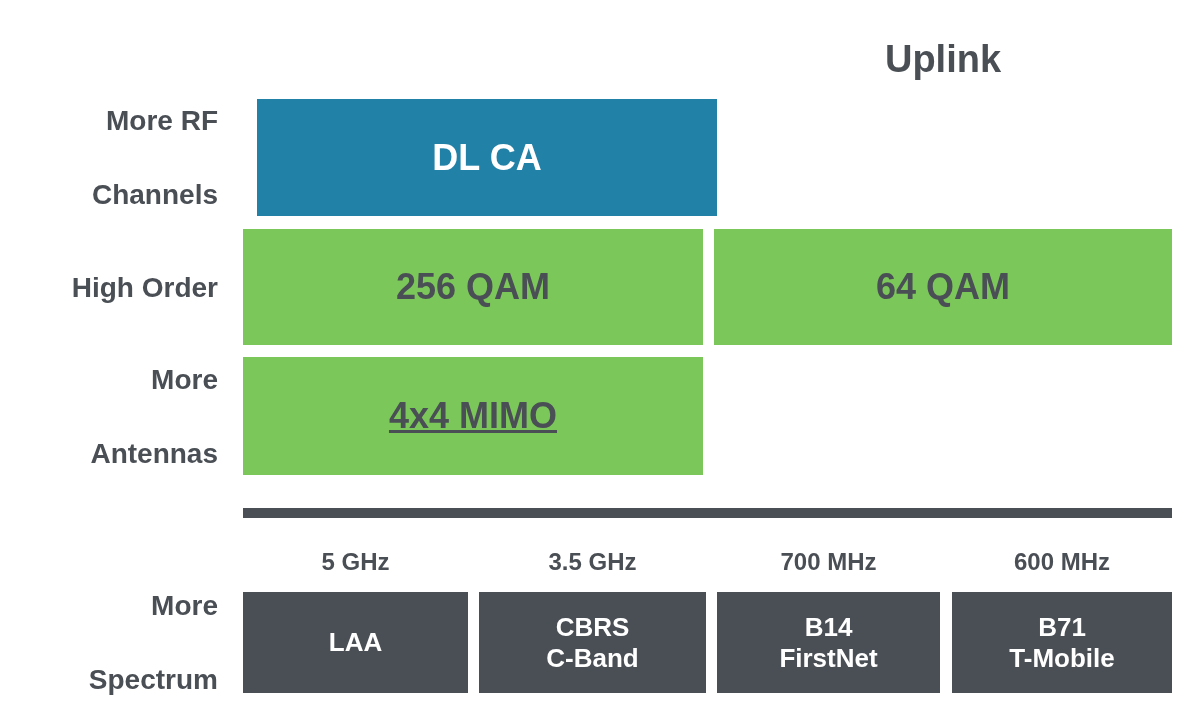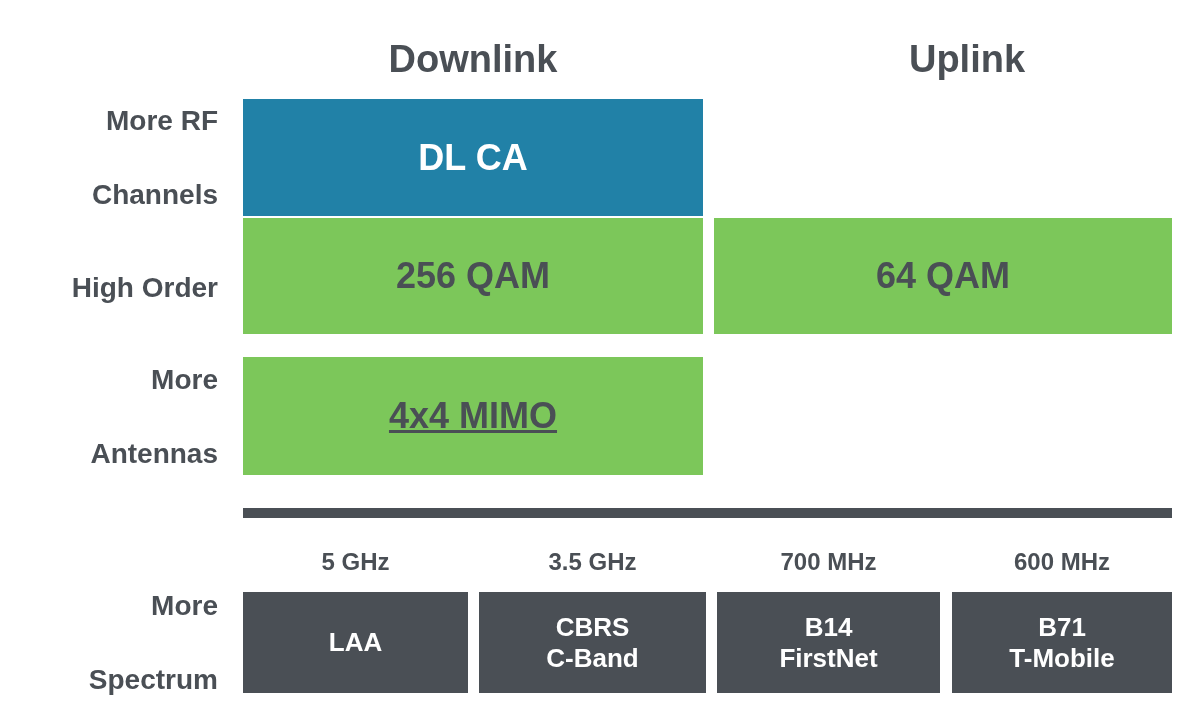--- a/index.html
+++ b/index.html
@@ -17,21 +17,21 @@
     position: absolute;
     top: 30px;
     height: 58px;
     display: flex;
     align-items: center;
     justify-content: center;
     font-size: 38px;
     color: var(--dark, #4A4F55);
   }
   .col-header.dl { left: 243px; width: 460px; }
-  .col-header.ul { left: 738px; width: 458px; }
+  .col-header.ul { left: 714px; width: 458px; }
   .row-label {
     position: absolute;
     left: 0;
     width: 218px;
     display: flex;
     flex-direction: column;
     align-items: flex-end;
     justify-content: center;
     text-align: right;
     font-size: 28px;
@@ -47,22 +47,22 @@
     position: absolute;
     display: flex;
     align-items: center;
     justify-content: center;
     font-size: 36px;
   }
   .cell.blue  { background: var(--blue, #2181A7);  color: var(--white_text, #ffffff); }
   .cell.green { background: var(--green, #7CC75A); color: var(--dark, #4A4F55); }
   .dl-col { left: 243px; width: 460px; }
   .ul-col { left: 714px; width: 458px; }
-  .r1 { top: 99px;  height: 117px; }
-  .r2 { top: 218px; height: 116px; }
+  .r1 { top: 99px;  height: 117px; margin-left: 14px; }
+  .r2 { top: 229px; height: 116px; }
   .r3 { top: 357px; height: 118px; text-decoration: underline; }
   .divider {
     position: absolute;
     left: 243px;
     top: 508px;
     width: 929px;
     height: 10px;
     background: var(--dark, #4A4F55);
   }
   .freq-label {
@@ -93,21 +93,20 @@
   .b2 { left: 479px; width: 227px; }
   .b3 { left: 717px; width: 223px; }
   .b4 { left: 952px; width: 220px; }
   .line { display: block; }
 </style>
 </head>
 <body>
 
 <div class="diagram">
 
-  <div class="col-header dl">Downlink</div>
   <div class="col-header ul">Uplink</div>
 
   <div class="row-label lbl-r1">
     <span class="line">More RF</span>
     <span class="line">Channels</span>
   </div>
   <div class="row-label lbl-r2">
     <span class="line">High Order</span>
   </div>
   <div class="row-label lbl-r3">

